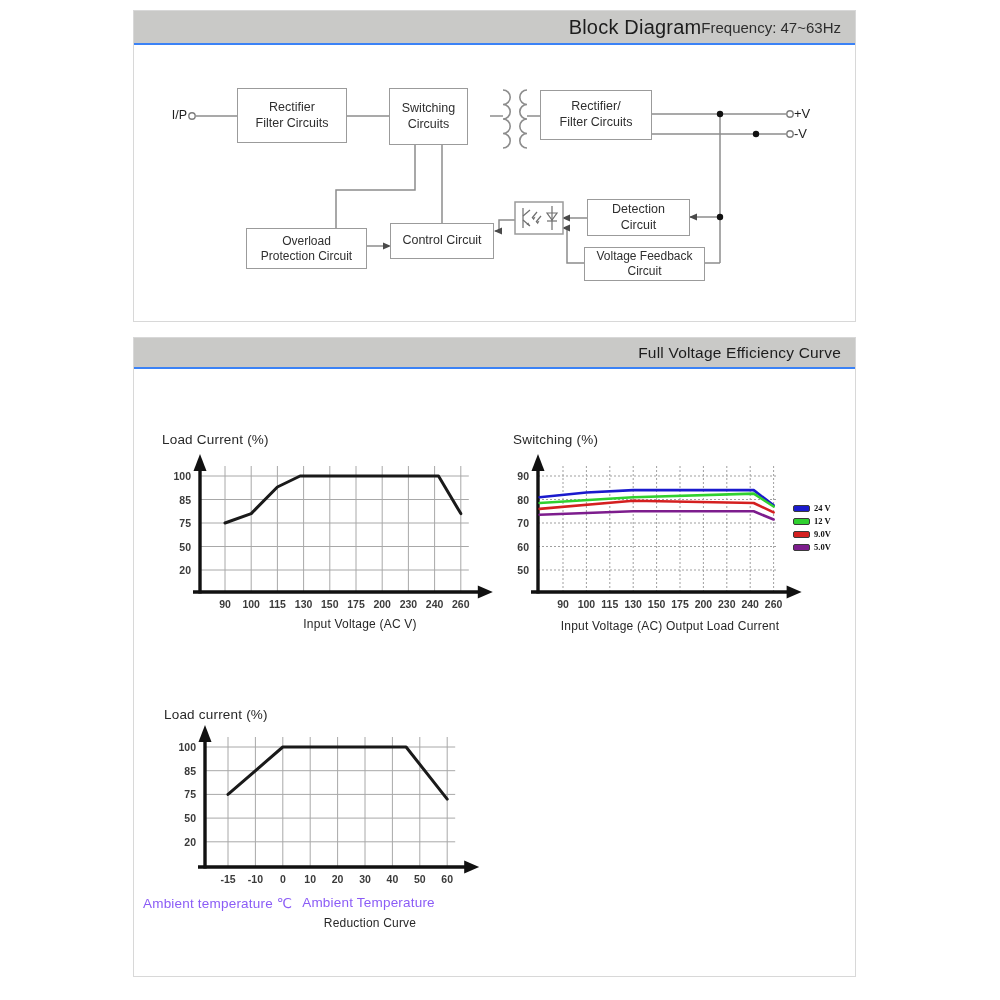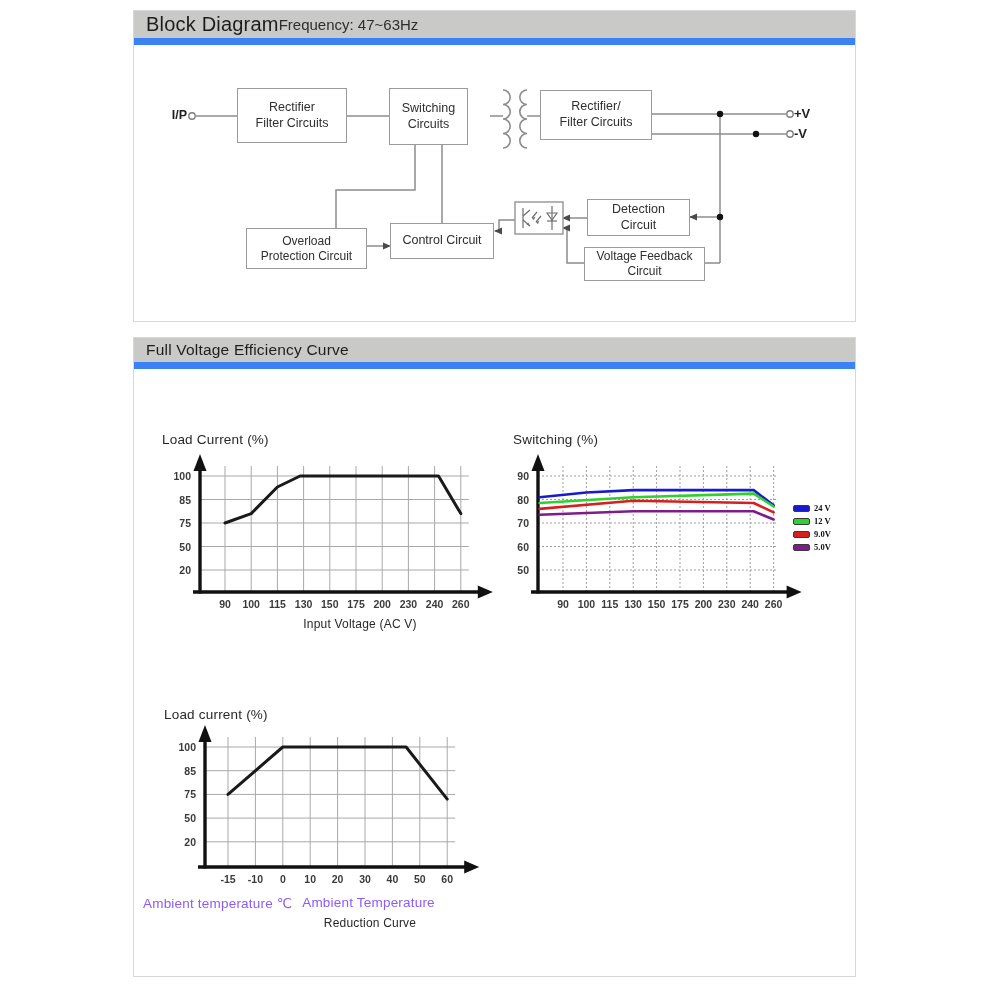--- a/index.html
+++ b/index.html
@@ -1,30 +1,30 @@
 <!DOCTYPE html>
 <html><head>
 <meta charset="utf-8">
 <style>
   html,body{margin:0;padding:0;background:#fff;}
   body{width:1000px;height:1000px;position:relative;font-family:"Liberation Sans","DejaVu Sans",sans-serif;color:#222;}
   .panel{position:absolute;left:133px;width:723px;background:#fff;border:1px solid #d8d8d8;box-sizing:border-box;}
   #panel-block{top:10px;height:312px;}
   #panel-eff{top:337px;height:640px;}
-  .panel-header{background:#c9c9c7;display:flex;align-items:center;justify-content:flex-start;
-    padding:0 14px 0 12px;box-sizing:border-box;border-bottom:7px solid #3b82f6;}
+  .panel-header{background:#c9c9c7;display:flex;align-items:center;justify-content:flex-end;
+    padding:0 14px 0 12px;box-sizing:border-box;border-bottom:2px solid #3b82f6;}
   #panel-block .panel-header{height:34px;}
   #panel-eff .panel-header{height:31px;}
   .panel-title{font-size:20px;color:#1d1d1d;letter-spacing:.2px;}
   #panel-eff .panel-title{font-size:15.5px;}
   .freq{font-size:15px;color:#2e2e2e;}
   .bbox{position:absolute;background:#fff;border:1.5px solid #9b9b9b;color:#2f2f2f;font-size:12.5px;
     line-height:1.25;display:flex;align-items:center;justify-content:center;text-align:center;
     white-space:pre-line;box-sizing:border-box;z-index:3;}
-  .term-label{position:absolute;font-weight:bold;font-size:13px;color:#1f1f1f;z-index:3;}
+  .term-label{position:absolute;font-weight:normal;font-size:13px;color:#1f1f1f;z-index:3;}
   #diagram-svg{position:absolute;left:133px;top:10px;z-index:2;}
   .chart{position:absolute;z-index:2;}
   .plot-slot{position:absolute;left:0;top:0;}
   .ylabel{position:absolute;font-size:13.5px;color:#282828;letter-spacing:.2px;}
   .caption{position:absolute;font-size:12px;color:#282828;text-align:center;letter-spacing:.2px;}
   .cap-row{position:absolute;display:flex;gap:10px;font-size:13.5px;color:#8b5cf6;letter-spacing:.2px;}
   .legend{position:absolute;display:flex;flex-direction:column;gap:4.5px;font-family:Liberation Serif, serif;}
   .legend-item{display:flex;align-items:center;gap:4px;}
   .legend-swatch{width:17px;height:6.5px;border:1px solid #3a3a3a;border-radius:2px;box-sizing:border-box;}
   .legend-label{font-size:8.5px;font-weight:bold;color:#101010;line-height:1;}
@@ -219,20 +219,21 @@
       </div>
       <div class="legend-item">
         <span class="legend-swatch" style="background: rgb(212, 32, 32);"></span>
         <span class="legend-label">9.0V</span>
       </div>
       <div class="legend-item">
         <span class="legend-swatch" style="background: rgb(125, 29, 141);"></span>
         <span class="legend-label">5.0V</span>
       </div>
     </div>
+  <div class="caption" style="left:0px;top:199px;width:330px">Input Voltage (AC) Output Load Current</div>
 </div>
 
 <div class="chart" style="left:140px;top:697px;width:350px;height:200px">
   <div class="ylabel" style="left:24px;top:10px">Load current (%)</div>
   <div class="plot-slot"><svg width="350" height="196">
         <line x1="65" y1="50" x2="315.2" y2="50" stroke="#a8a8a8" stroke-width="1"></line>
         <line x1="65" y1="73.7" x2="315.2" y2="73.7" stroke="#a8a8a8" stroke-width="1"></line>
         <line x1="65" y1="97.4" x2="315.2" y2="97.4" stroke="#a8a8a8" stroke-width="1"></line>
         <line x1="65" y1="121.1" x2="315.2" y2="121.1" stroke="#a8a8a8" stroke-width="1"></line>
         <line x1="65" y1="144.8" x2="315.2" y2="144.8" stroke="#a8a8a8" stroke-width="1"></line>

